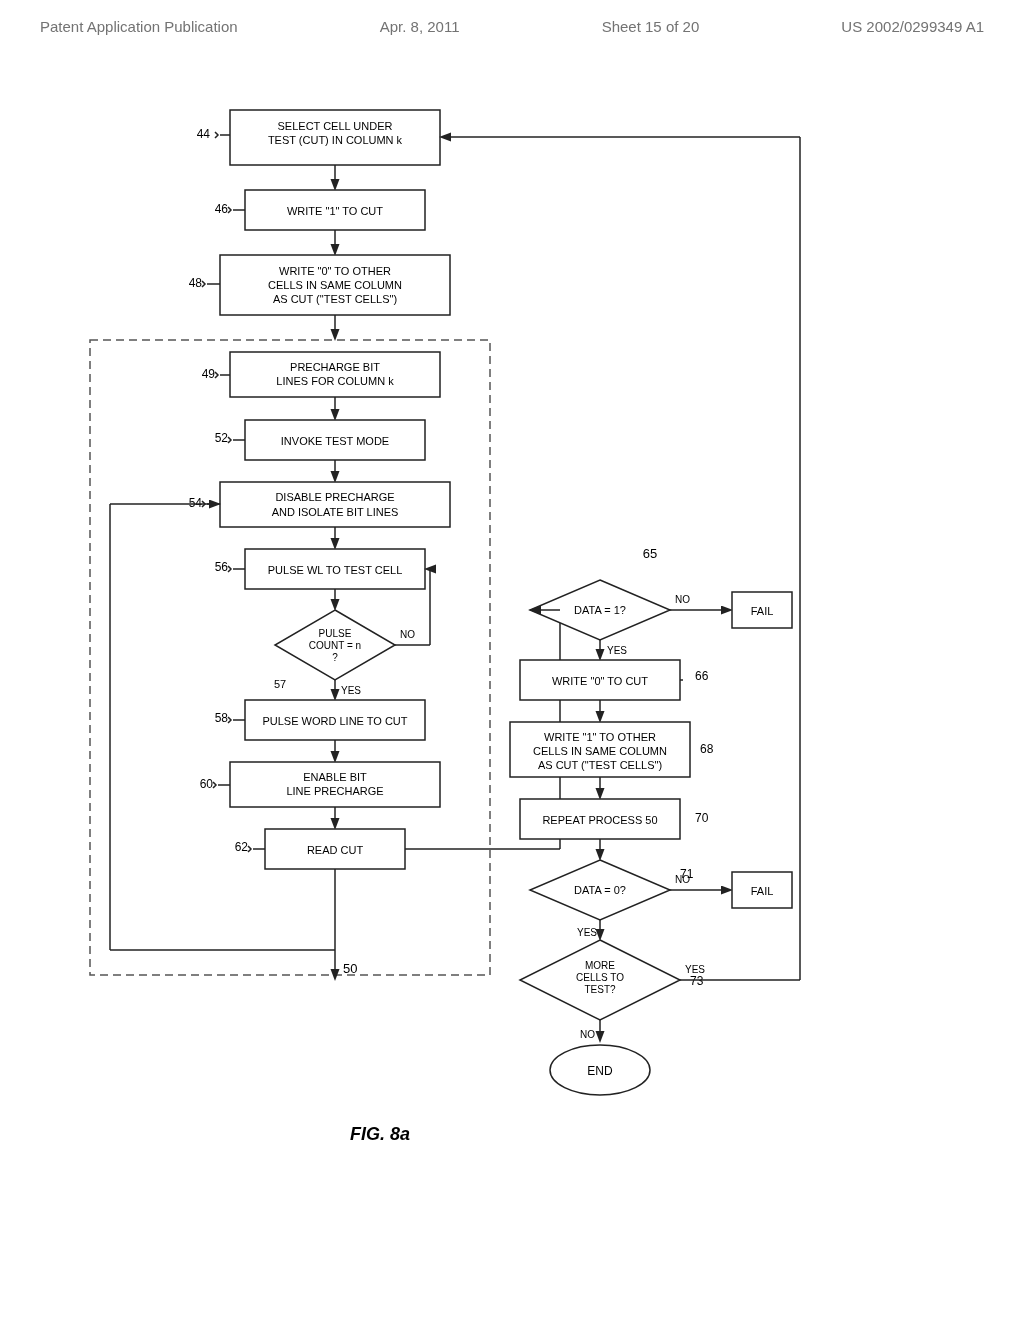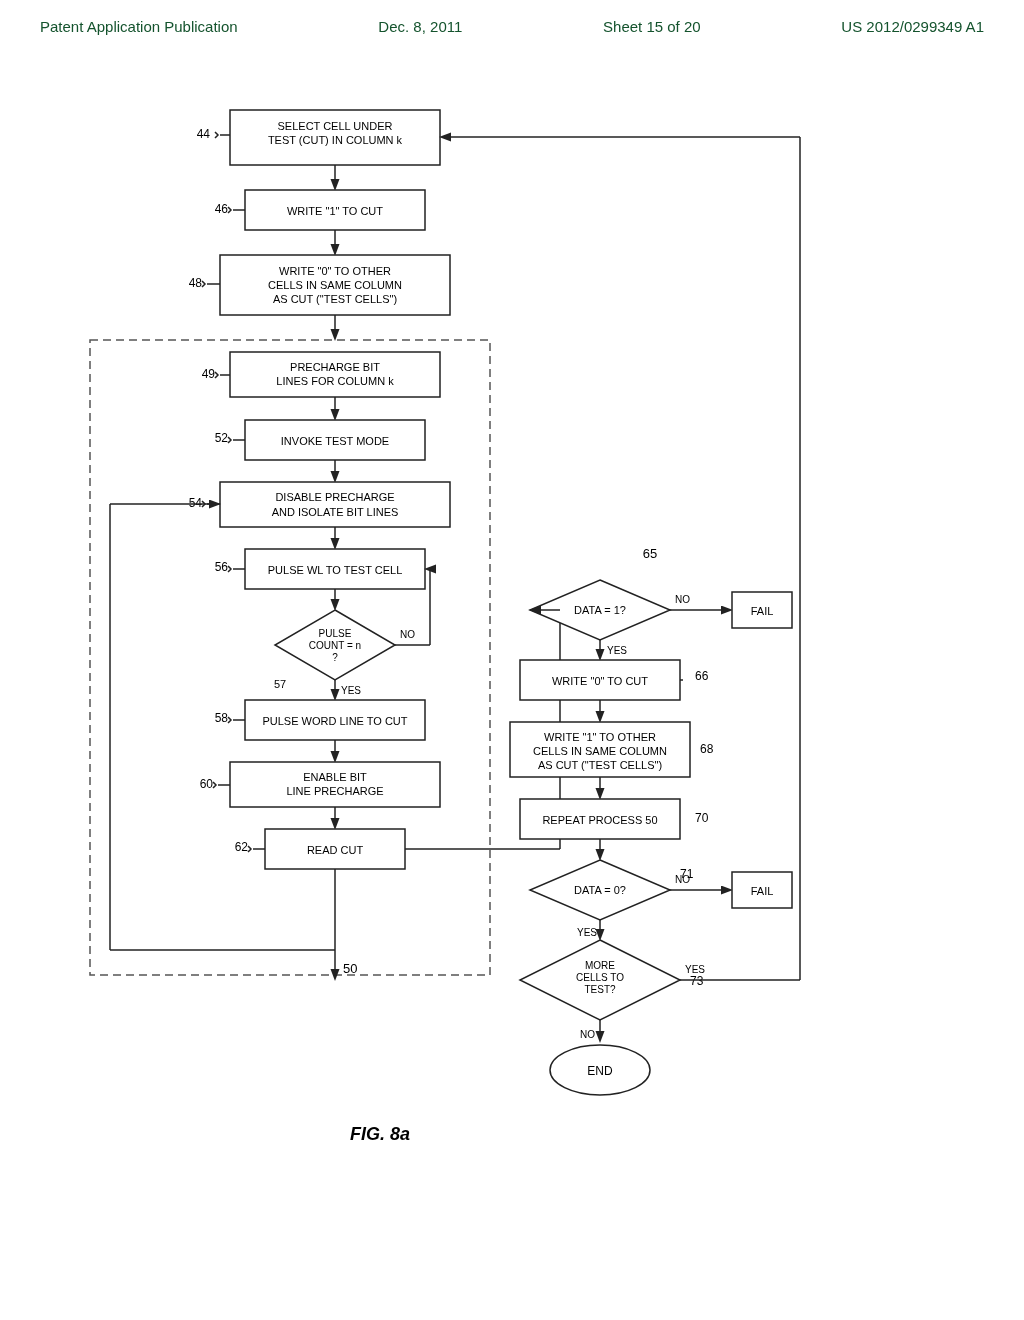--- a/index.html
+++ b/index.html
@@ -10,42 +10,42 @@
       font-family: Arial, sans-serif;
       overflow: hidden;
       position: relative;
     }
     .page-header {
       display: flex;
       justify-content: space-between;
       align-items: center;
       padding: 18px 40px 10px 40px;
       font-size: 15px;
-      color: #14532d;
+      color: #737373;
     }
     .diagram-area {
       position: absolute;
       top: 80px;
       left: 0;
       width: 1024px;
       height: 1220px;
     }
     svg {
       width: 1024px;
       height: 1220px;
     }
   </style>
 </head>
 <body>
 
 <div class="page-header">
   <span>Patent Application Publication</span>
-  <span>Dec. 8, 2011</span>
+  <span>Apr. 8, 2011</span>
   <span>Sheet 15 of 20</span>
-  <span>US 2012/0299349 A1</span>
+  <span>US 2002/0299349 A1</span>
 </div>
 
 <div class="diagram-area">
   <svg viewBox="0 0 1024 1220" xmlns="http://www.w3.org/2000/svg">
     <defs>
       <marker id="arrow" markerWidth="8" markerHeight="8" refX="6" refY="3" orient="auto">
         <path d="M0,0 L0,6 L8,3 z" fill="#222"></path>
       </marker>
     </defs>
 

